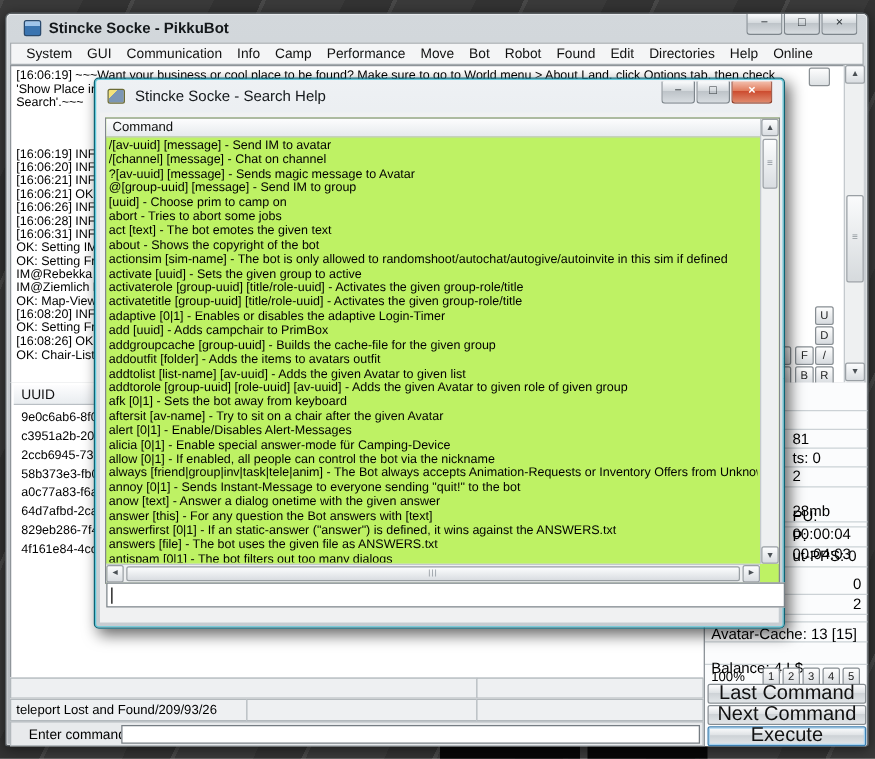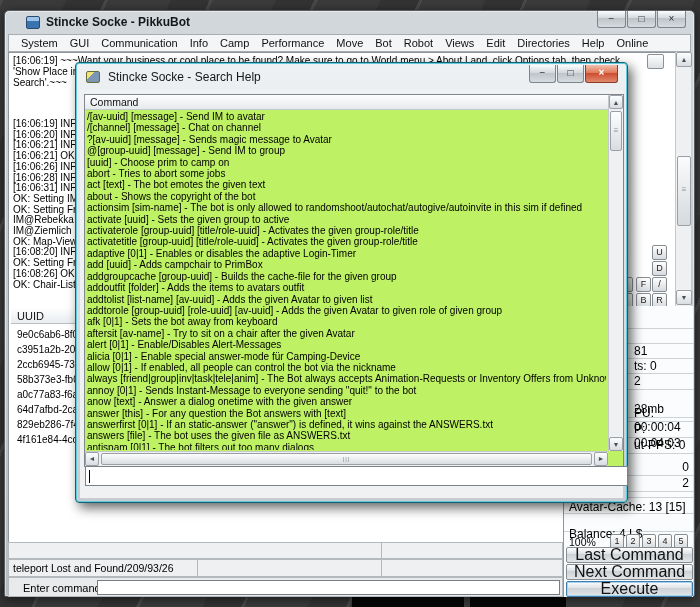--- a/index.html
+++ b/index.html
@@ -12,21 +12,21 @@
   }
   .desk-block { position:absolute; background:#070707; z-index:0; }
 
   
   .window {
     position:absolute; left:4px; top:10px; width:691px; height:587px; z-index:1;
     background:linear-gradient(#d3d8dc,#b7bcc1);
     border:1px solid #585e62; border-radius:5px 5px 2px 2px;
     box-shadow:0 2px 10px rgba(0,0,0,.55), inset 0 0 0 1px rgba(255,255,255,.45);
   }
-  .titlebar { position:absolute; left:0; top:0; right:0; height:22px; display:flex; align-items:center; padding-left:21px; }
+  .titlebar { position:absolute; left:0; top:0; right:0; height:22px; display:flex; align-items:center; padding-left:14px; }
   .app-icon { width:14px; height:13px; border:1px solid #2a4a6d; border-radius:2px;
     background:linear-gradient(#9fc4ea 0 4px,#3a74b0 4px); margin-right:6px; }
   .title-text { font-size:12px; font-weight:bold; color:#14181b; }
   .capbtns { position:absolute; top:0; right:8px; display:flex; gap:1px; }
   .capbtn {
     width:29px; height:17px; border:1px solid #7d858b; border-top:none; border-radius:0 0 3px 3px;
     background:linear-gradient(#fbfcfd,#d4d9dd 45%,#bdc3c8 46%,#d7dce0);
     color:#2c3236; font-size:10px; line-height:15px; text-align:center;
   }
   .menubar { position:absolute; left:3px; right:3px; top:23px; height:18px; background:#f4f5f6;
@@ -127,21 +127,21 @@
   <div class="menubar">
       <div class="menu-item">System</div>
       <div class="menu-item">GUI</div>
       <div class="menu-item">Communication</div>
       <div class="menu-item">Info</div>
       <div class="menu-item">Camp</div>
       <div class="menu-item">Performance</div>
       <div class="menu-item">Move</div>
       <div class="menu-item">Bot</div>
       <div class="menu-item">Robot</div>
-      <div class="menu-item">Views</div>
+      <div class="menu-item">Found</div>
       <div class="menu-item">Edit</div>
       <div class="menu-item">Directories</div>
       <div class="menu-item">Help</div>
       <div class="menu-item">Online</div>
     </div>
 
   <div class="log-area">
     <div class="marquee">
       <div>[16:06:19] ~~~Want your business or cool place to be found? Make sure to go to World menu &gt; About Land, click Options tab, then check 'Show Place in</div>
       <div>Search'.~~~</div>

